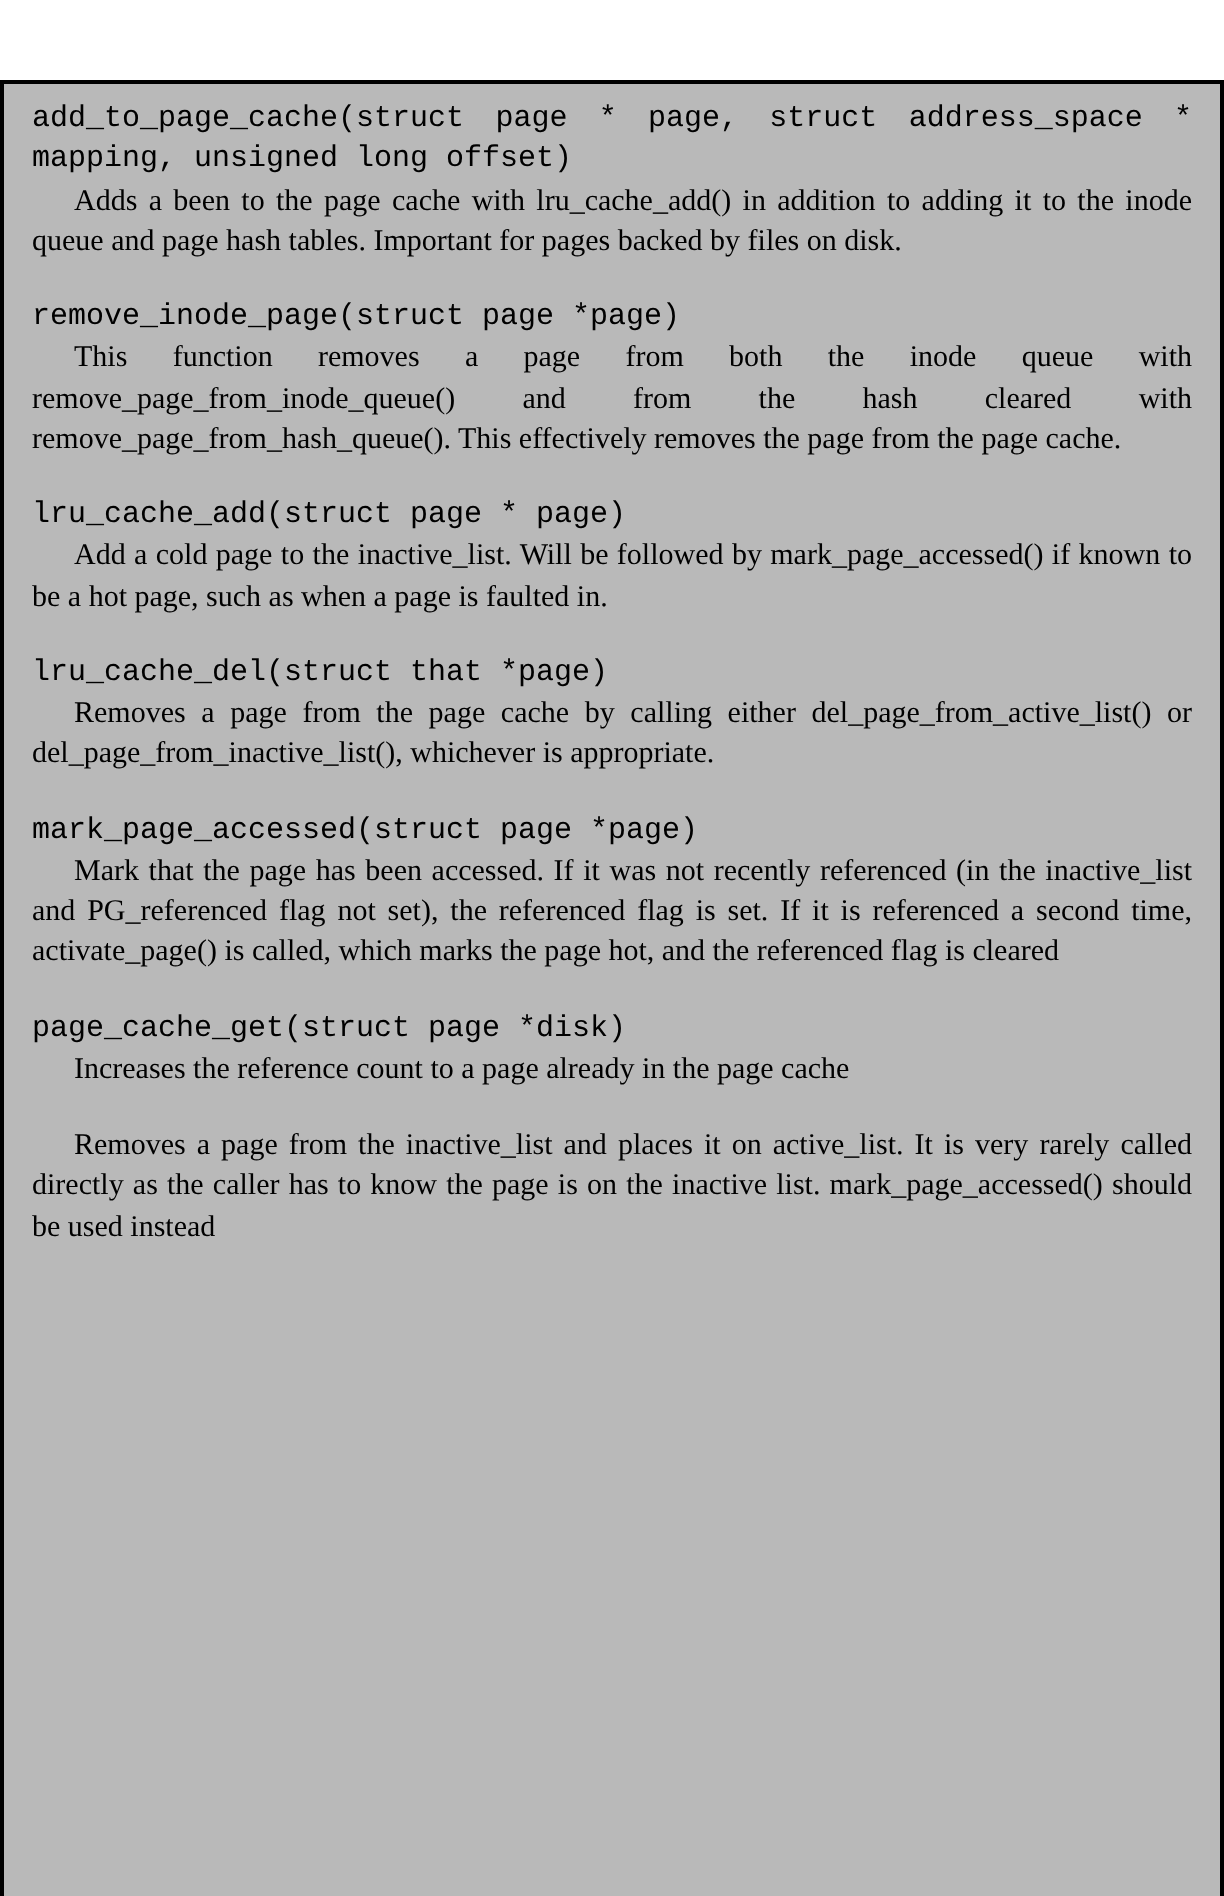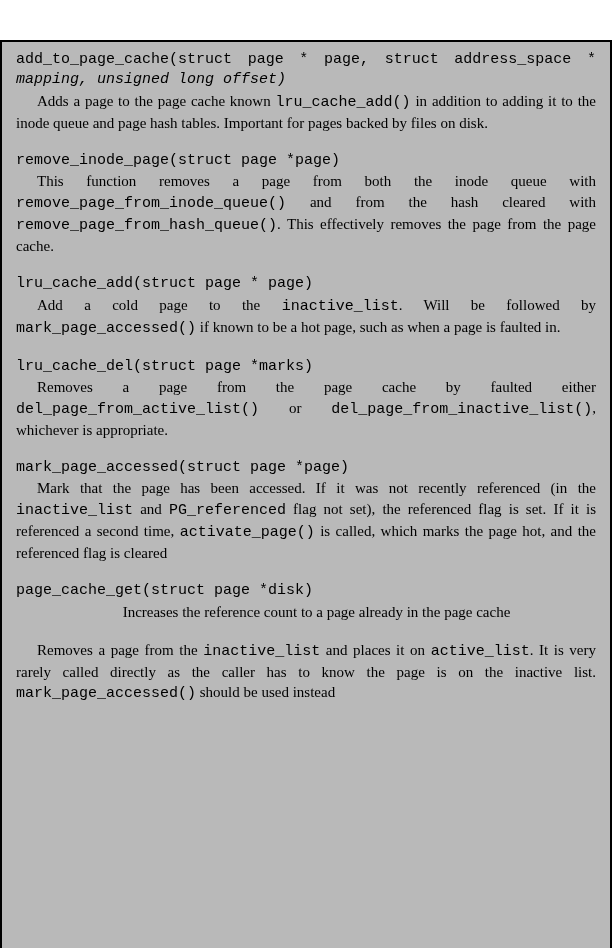--- a/index.html
+++ b/index.html
@@ -34,77 +34,76 @@
       text-align: justify;
       word-spacing: 0;
     }
     .fn-sig.wide {
       text-align-last: justify;
     }
     .fn-sig .cont {
       display: block;
       text-align: left;
       text-align-last: left;
-      font-style: italic;
     }
     .desc {
       text-align: justify;
       text-indent: 1.4em;
     }
     .tt {
-      font-family: Liberation Mono, monospace;
+      font-family: Liberation Serif, serif;
       font-size: 15px;
     }
   </style>
 </head>
 <body>
 
 <div class="page">
 
   <div class="entry">
     <div class="fn-sig wide">
       <span>add_to_page_cache(struct page * page, struct address_space *</span>
       <span class="cont">mapping, unsigned long offset)</span>
     </div>
     <div class="desc">
-      <span>Adds a page to the page cache known </span><span class="tt">lru_cache_add()</span><span> in addition to adding it to the inode queue and page hash tables. Important for pages backed by files on disk.</span>
+      <span>Adds a been to the page cache with </span><span class="tt">lru_cache_add()</span><span> in addition to adding it to the inode queue and page hash tables. Important for pages backed by files on disk.</span>
     </div>
   </div>
 
   <div class="entry">
     <div class="fn-sig">remove_inode_page(struct page *page)</div>
     <div class="desc">
       <span>This function removes a page from both the inode queue with </span><span class="tt">remove_page_from_inode_queue()</span><span> and from the hash cleared with </span><span class="tt">remove_page_from_hash_queue()</span><span>. This effectively removes the page from the page cache.</span>
     </div>
   </div>
 
   <div class="entry">
     <div class="fn-sig">lru_cache_add(struct page * page)</div>
     <div class="desc">
       <span>Add a cold page to the </span><span class="tt">inactive_list</span><span>. Will be followed by </span><span class="tt">mark_page_accessed()</span><span> if known to be a hot page, such as when a page is faulted in.</span>
     </div>
   </div>
 
   <div class="entry">
-    <div class="fn-sig">lru_cache_del(struct page *marks)</div>
+    <div class="fn-sig">lru_cache_del(struct that *page)</div>
     <div class="desc">
-      <span>Removes a page from the page cache by faulted either </span><span class="tt">del_page_from_active_list()</span><span> or </span><span class="tt">del_page_from_inactive_list()</span><span>, whichever is appropriate.</span>
+      <span>Removes a page from the page cache by calling either </span><span class="tt">del_page_from_active_list()</span><span> or </span><span class="tt">del_page_from_inactive_list()</span><span>, whichever is appropriate.</span>
     </div>
   </div>
 
   <div class="entry">
     <div class="fn-sig">mark_page_accessed(struct page *page)</div>
     <div class="desc">
       <span>Mark that the page has been accessed. If it was not recently referenced (in the </span><span class="tt">inactive_list</span><span> and </span><span class="tt">PG_referenced</span><span> flag not set), the referenced flag is set. If it is referenced a second time, </span><span class="tt">activate_page()</span><span> is called, which marks the page hot, and the referenced flag is cleared</span>
     </div>
   </div>
 
   <div class="entry">
     <div class="fn-sig">page_cache_get(struct page *disk)</div>
-    <div class="desc" style="text-align:center;">
+    <div class="desc" style="text-align:left;">
       <span>Increases the reference count to a page already in the page cache</span>
     </div>
   </div>
 
 
   <div class="entry">
     <div class="desc">
       <span>Removes a page from the </span><span class="tt">inactive_list</span><span> and places it on </span><span class="tt">active_list</span><span>. It is very rarely called directly as the caller has to know the page is on the inactive list. </span><span class="tt">mark_page_accessed()</span><span> should be used instead</span>
     </div>
   </div>

